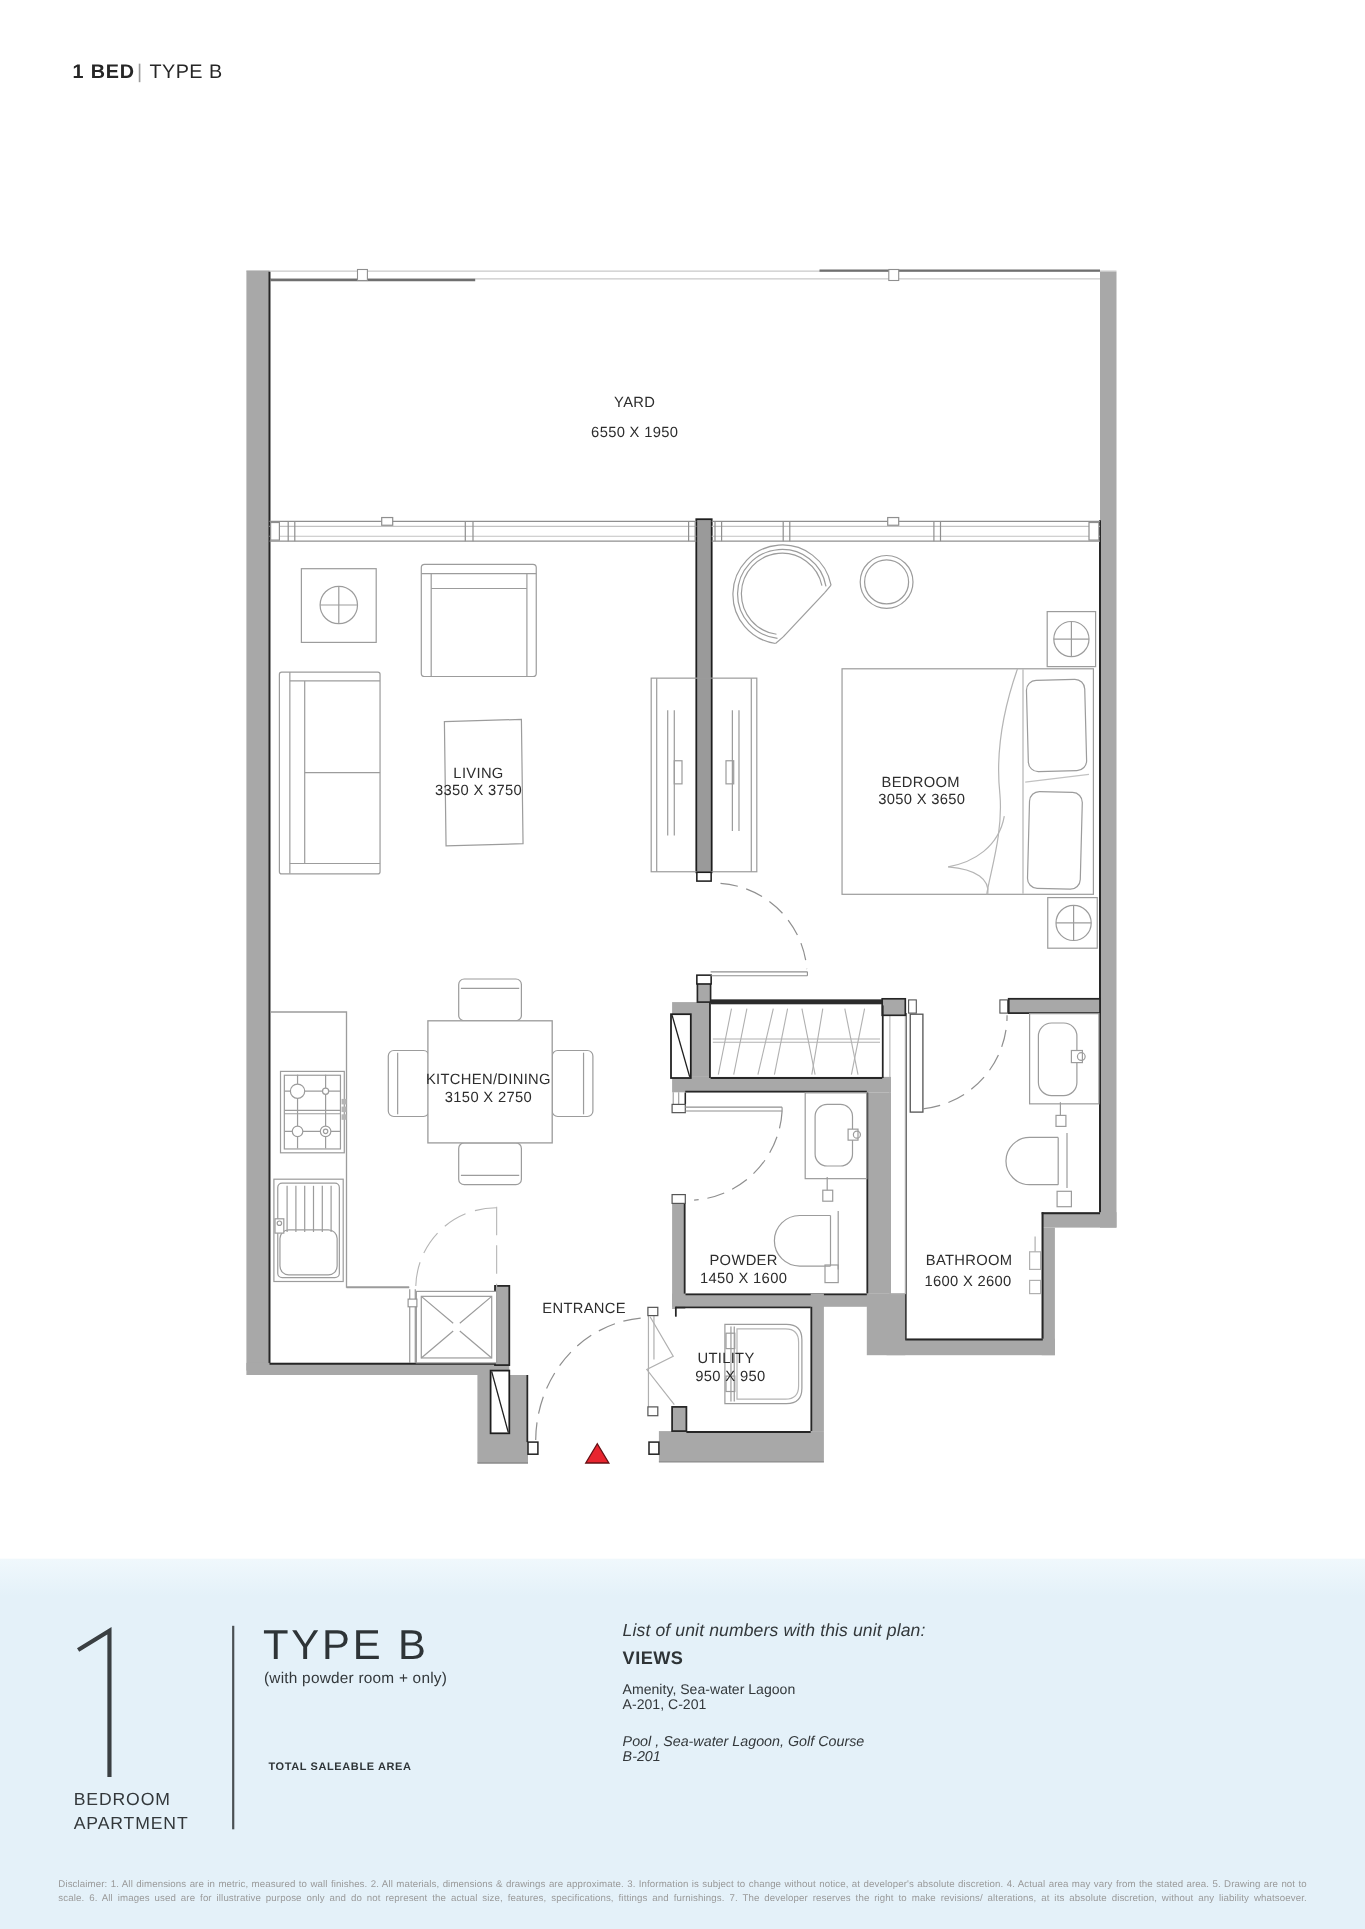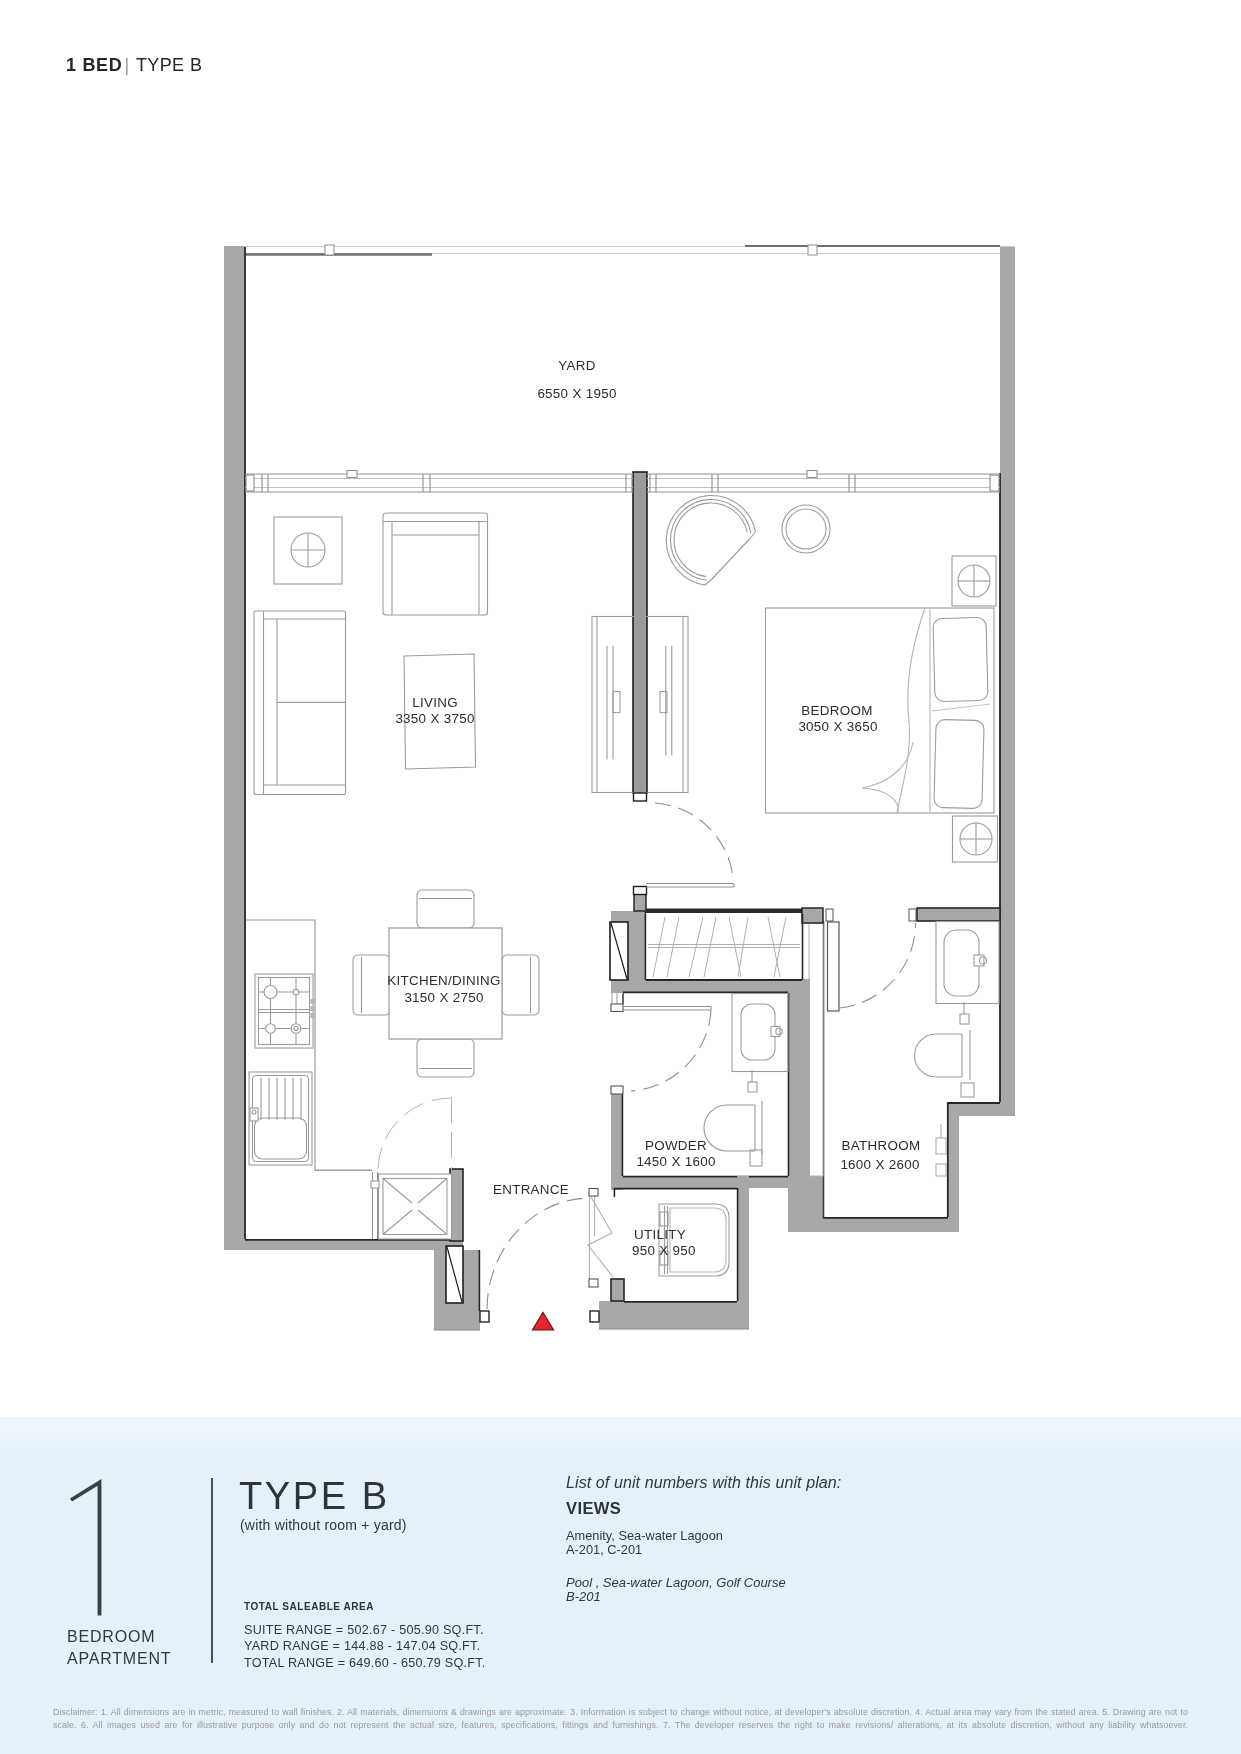--- a/index.html
+++ b/index.html
@@ -481,24 +481,23 @@
 <svg class="abs" style="left:0;top:0" width="220" height="250" viewBox="0 0 220 250">
 <path d="M 71 83 L 99.5 65.5 L 99.5 198.5" stroke="#3a3f42" stroke-width="3.8" fill="none"></path>
 </svg>
 
 <div class="abs" style="left:67px;top:1626px;margin-top:-1417px;font-size:16px;letter-spacing:0.8px;color:#33383b;line-height:21.5px;">BEDROOM<br>APARTMENT</div>
 
 <div class="abs" style="left:211px;top:61px;width:1.5px;height:185px;background:#4a5054;"></div>
 
 <div class="abs" style="left:239px;top:58px;font-size:38px;letter-spacing:2.6px;color:#2e3437;">TYPE B</div>
 
-<div class="abs" style="left:240px;top:100px;font-size:14px;letter-spacing:0.2px;color:#33383b;">(with without room + yard)</div>
+<div class="abs" style="left:240px;top:100px;font-size:14px;letter-spacing:0.2px;color:#33383b;">(with powder room + only)</div>
 
 <div class="abs" style="left:244px;top:184px;font-size:10px;font-weight:bold;letter-spacing:0.55px;color:#2e3437;">TOTAL SALEABLE AREA</div>
-<div class="abs" style="left:244px;top:205px;font-size:12.6px;letter-spacing:0.25px;color:#33383b;line-height:16.4px;">SUITE RANGE = 502.67 - 505.90 SQ.FT.<br>YARD RANGE = 144.88 - 147.04 SQ.FT.<br>TOTAL RANGE = 649.60 - 650.79 SQ.FT.</div>
 
 <div class="abs" style="left:566px;top:57px;font-size:16px;font-style:italic;color:#33383b;letter-spacing:0.1px;">List of unit numbers with this unit plan:</div>
 <div class="abs" style="left:566px;top:82px;font-size:16.5px;font-weight:bold;letter-spacing:0.4px;color:#2e3437;">VIEWS</div>
 <div class="abs" style="left:566px;top:112px;font-size:12.8px;color:#33383b;line-height:14.3px;">Amenity, Sea-water Lagoon<br>A-201, C-201</div>
 <div class="abs" style="left:566px;top:159px;font-size:13px;color:#33383b;line-height:14.3px;font-style:italic;">Pool , Sea-water Lagoon, Golf Course<br>B-201</div>
 
 <div class="abs" style="left:53px;top:289px;width:1135px;font-size:8.8px;color:#9a9a9a;letter-spacing:0.1px;line-height:12.5px;white-space:normal;text-align:justify;text-align-last:justify;">Disclaimer: 1. All dimensions are in metric, measured to wall finishes. 2. All materials, dimensions &amp; drawings are approximate. 3. Information is subject to change without notice, at developer's absolute discretion. 4. Actual area may vary from the stated area. 5. Drawing are not to scale. 6. All images used are for illustrative purpose only and do not represent the actual size, features, specifications, fittings and furnishings. 7. The developer reserves the right to make revisions/ alterations, at its absolute discretion, without any liability whatsoever.</div>
 </div>
 
 </body></html>

